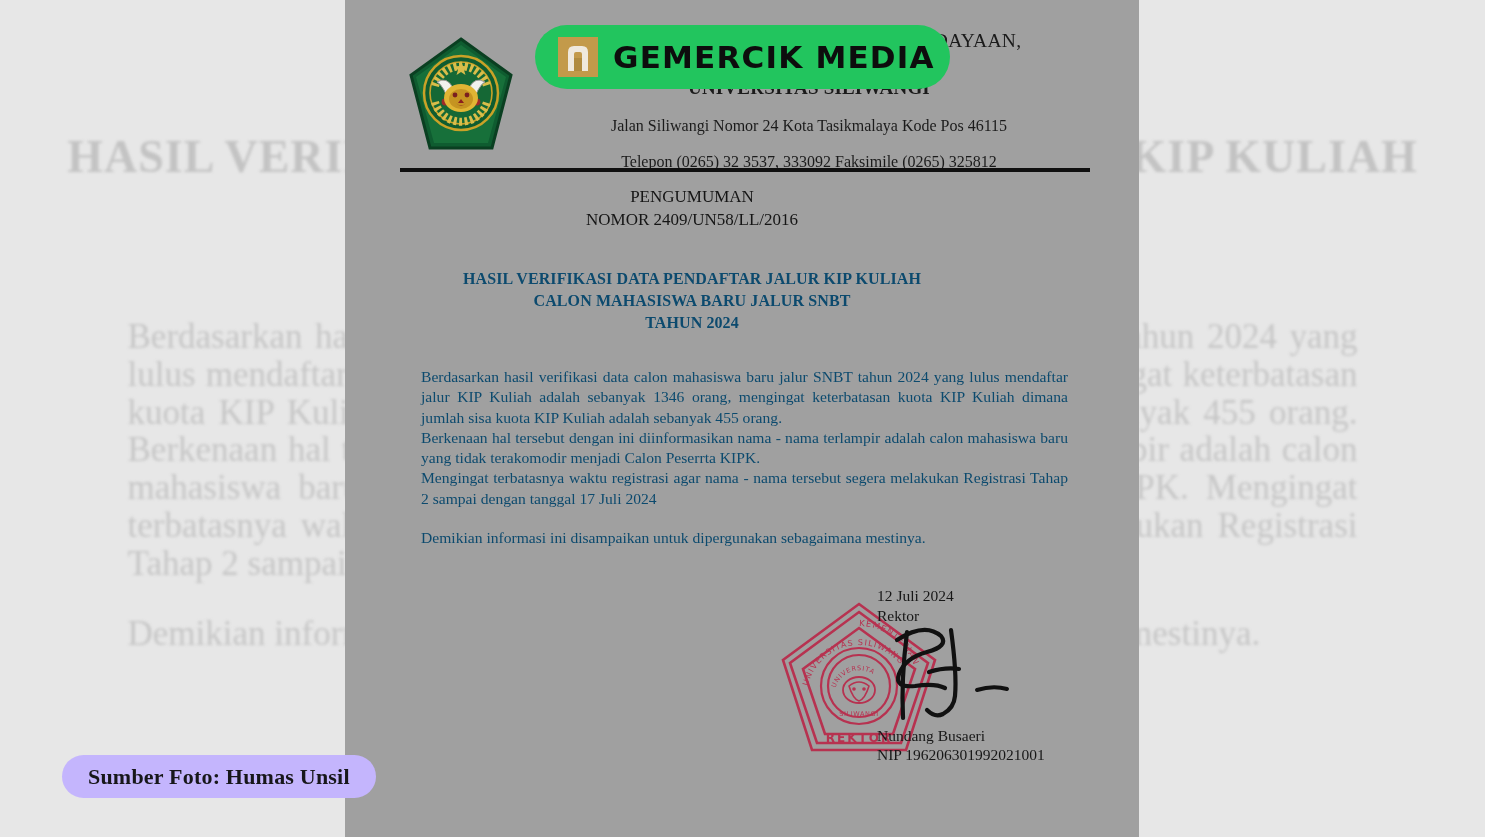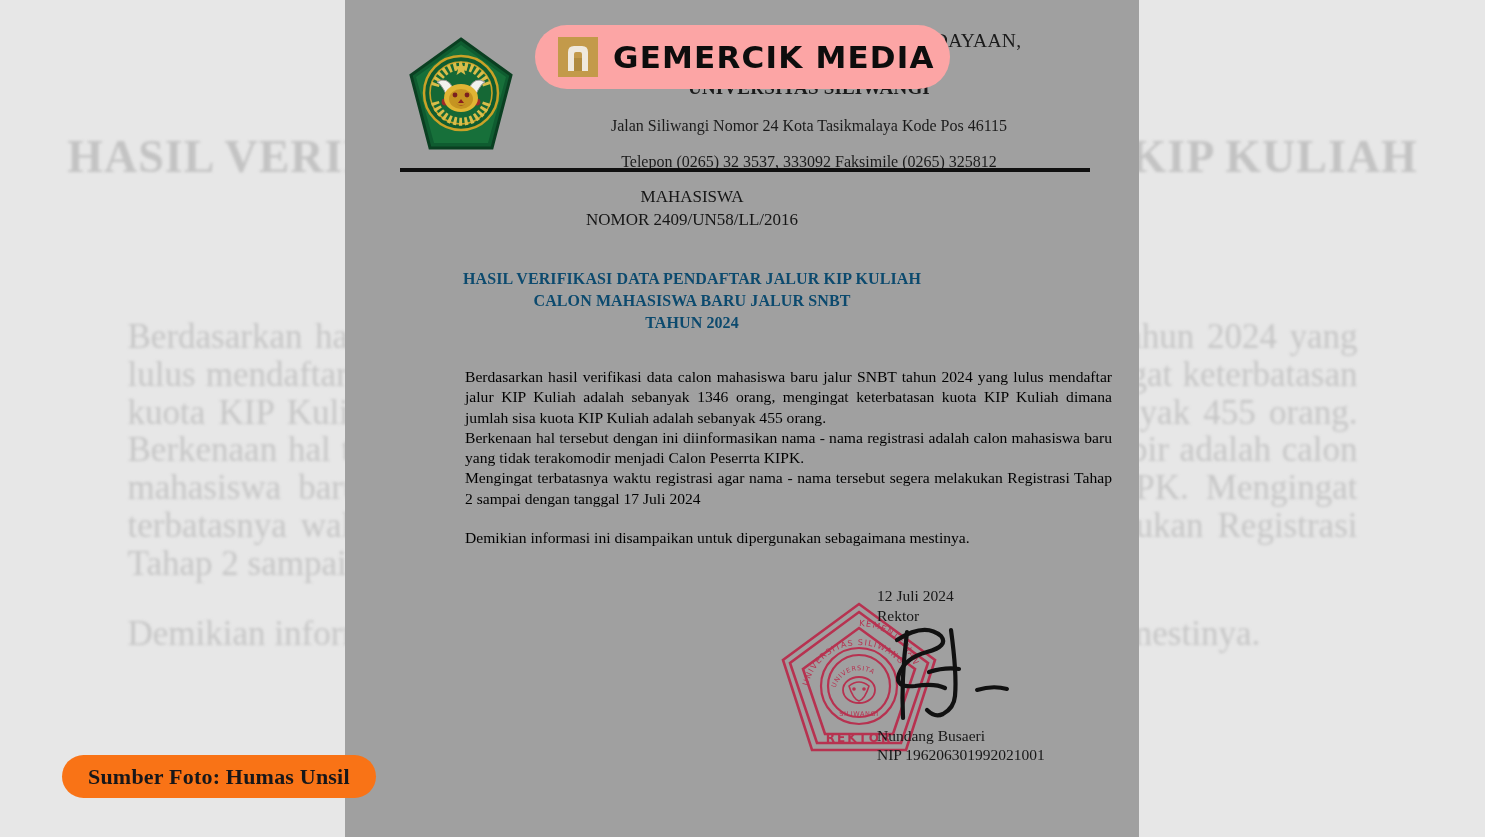--- a/index.html
+++ b/index.html
@@ -142,25 +142,24 @@
     letter-spacing: .1px;
   }
   .subject .s-line { display: block; }
 
   
   .body-copy {
     position: absolute;
     left: 76px;
     top: 367px;
     width: 647px;
-    color: #000000;
+    color: #0c4a6e;
     font-size: 15.6px;
     line-height: 1.30;
     text-align: justify;
-    margin-left: 44px;
   }
   .body-copy p { margin: 0; }
   .body-copy p.gap { margin-top: 19px; }
 
   
   .sig {
     position: absolute;
     left: 518px;
     top: 586px;
     width: 270px;
@@ -189,21 +188,21 @@
     height: 140px;
   }
 
   
   .watermark {
     position: absolute;
     left: 535px;
     top: 25px;
     width: 415px;
     height: 64px;
-    background: #fca5a5;
+    background: #22c55e;
     border-radius: 34px;
     display: flex;
     align-items: center;
     gap: 14px;
     padding: 10px 22px;
     box-sizing: border-box;
   }
   .wm-mark {
     width: 42px;
     height: 42px;
@@ -217,21 +216,21 @@
     color: #0d0d0d;
     white-space: nowrap;
   }
 
   
   .caption {
     position: absolute;
     left: 62px;
     top: 755px;
     height: 43px;
-    background: #f97316;
+    background: #c4b5fd;
     border-radius: 24px;
     display: flex;
     align-items: center;
     padding: 0 26px;
     box-sizing: border-box;
   }
   .caption span {
     font-family: "Liberation Serif", serif;
     font-weight: bold;
     font-size: 22px;
@@ -280,33 +279,33 @@
         <div class="hl-min">RISET, DAN TEKNOLOGI</div>
         <div class="hl-uni">UNIVERSITAS SILIWANGI</div>
         <div class="hl-addr">Jalan Siliwangi Nomor 24 Kota Tasikmalaya Kode Pos 46115</div>
         <div class="hl-addr">Telepon (0265) 32 3537, 333092 Faksimile (0265) 325812</div>
       </div>
 
       <div class="rule"></div>
     </div>
 
     <div class="ann ann-off">
-      <span class="a-line">MAHASISWA</span>
+      <span class="a-line">PENGUMUMAN</span>
       <span class="a-line">NOMOR 2409/UN58/LL/2016</span>
     </div>
 
     <div class="subject ann-off">
       <span class="s-line">HASIL VERIFIKASI DATA PENDAFTAR JALUR KIP KULIAH</span>
       <span class="s-line">CALON MAHASISWA BARU JALUR SNBT</span>
       <span class="s-line">TAHUN 2024</span>
     </div>
 
     <div class="body-copy">
       <p>Berdasarkan hasil verifikasi data calon mahasiswa baru jalur SNBT tahun 2024 yang lulus mendaftar jalur KIP Kuliah adalah sebanyak 1346 orang, mengingat keterbatasan kuota KIP Kuliah  dimana jumlah sisa kuota KIP Kuliah adalah sebanyak 455 orang.</p>
-      <p>Berkenaan hal tersebut dengan ini diinformasikan nama - nama registrasi adalah calon mahasiswa baru yang tidak terakomodir menjadi Calon Peserrta KIPK.</p>
+      <p>Berkenaan hal tersebut dengan ini diinformasikan nama - nama terlampir adalah calon mahasiswa baru yang tidak terakomodir menjadi Calon Peserrta KIPK.</p>
       <p>Mengingat terbatasnya waktu registrasi agar nama - nama tersebut segera melakukan Registrasi Tahap 2 sampai dengan tanggal 17 Juli 2024</p>
       <p class="gap">Demikian informasi ini disampaikan untuk dipergunakan sebagaimana mestinya.</p>
     </div>
 
     <svg class="stamp" viewBox="0 0 165 165">
       <g fill="none" stroke="#b9294a" stroke-width="2.6">
         <path d="M82 6 L158 62 L129 152 L35 152 L6 62 Z"></path>
         <path d="M82 14 L151 65 L124 145 L40 145 L13 65 Z"></path>
         <path d="M82 30 L138 71 L116 136 L48 136 L26 71 Z"></path>
       </g>

